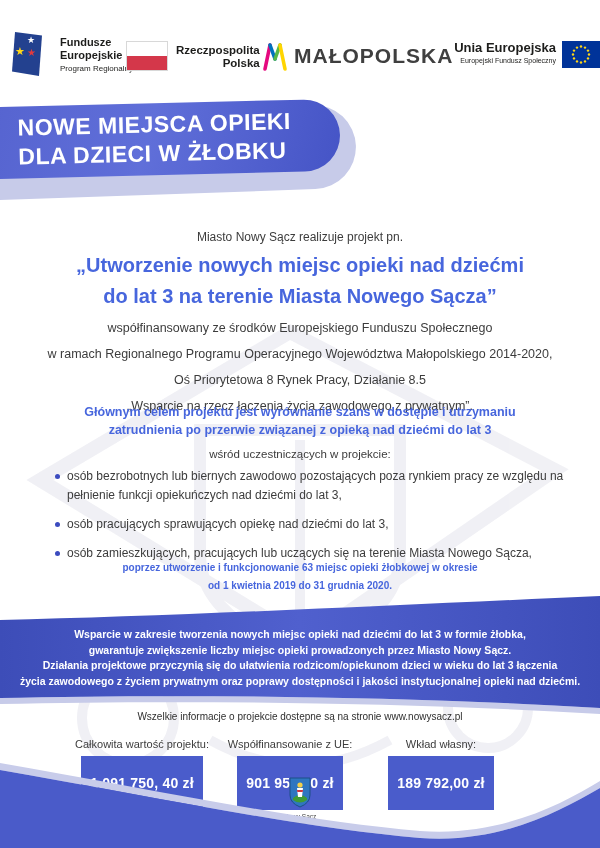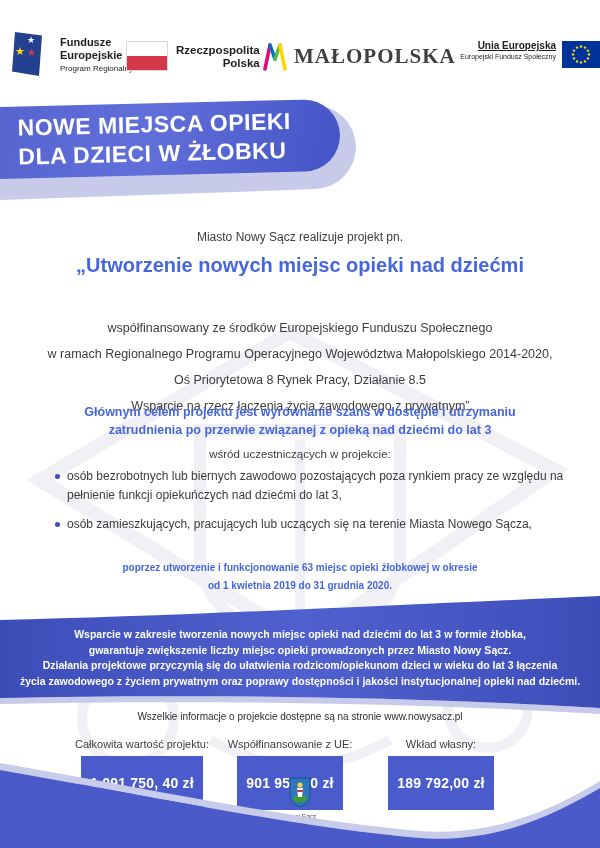--- a/index.html
+++ b/index.html
@@ -18,25 +18,25 @@
            clip-path:polygon(10% 0,100% 8%,90% 100%,0 90%);}
   .fe-flag .st{position:absolute;line-height:1;}
   .fe-text{margin-left:18px;padding-top:4px;text-align:left;}
   .fe-title{font-size:11px;font-weight:bold;color:#1d1d1b;line-height:13px;}
   .fe-sub{font-size:8px;color:#1d1d1b;margin-top:2px;}
   .pl-flag{position:absolute;left:126px;top:41px;width:40px;height:28px;border:1px solid #d8d8d8;}
   .pl-flag .w{height:50%;background:#ffffff;}
   .pl-flag .r{height:50%;background:#d4374a;}
   .pl-text{position:absolute;left:176px;top:44px;text-align:right;font-size:11.5px;
            font-weight:bold;color:#1d1d1b;line-height:13px;}
-  .mal{position:absolute;left:262px;top:40px;display:flex;align-items:center;font-family:Liberation Serif, serif;}
+  .mal{position:absolute;left:262px;top:40px;display:flex;align-items:center;}
   .mal-name{margin-left:6px;font-size:21px;letter-spacing:1px;color:#3f3f3f;font-weight:600;}
   .ue{position:absolute;left:448px;top:40px;display:flex;align-items:flex-start;}
   .ue-text{width:108px;text-align:right;}
-  .ue-title{font-size:10px;font-weight:bold;color:#1d1d1b;text-decoration:underline;}
+  .ue-title{font-size:13px;font-weight:bold;color:#1d1d1b;}
   .ue-sub{font-size:7px;color:#1d1d1b;margin-top:2px;}
   .ue-flag{margin-left:6px;margin-top:1px;}
 
   
   .banner{position:absolute;top:98px;left:0;width:390px;height:104px;}
   .banner-shadow{position:absolute;left:-10px;top:12px;width:366px;height:84px;
                  background:#c7cbe9;border-radius:0 46px 46px 0;transform:rotate(-2deg);}
   .banner-pill{position:absolute;left:-8px;top:5px;width:348px;height:72px;
                background:linear-gradient(105deg,#5664d0 0%,#606fd9 45%,#4554c6 100%);
                border-radius:0 38px 38px 0;transform:rotate(-1.4deg);
@@ -157,38 +157,40 @@
     <div class="banner-shadow"></div>
     <div class="banner-pill">
       <div class="banner-line">NOWE MIEJSCA OPIEKI</div>
       <div class="banner-line">DLA DZIECI W ŻŁOBKU</div>
     </div>
   </div>
 
   <div class="abs lead nowrap">Miasto Nowy Sącz realizuje projekt pn.</div>
   <div class="abs title">
     <div class="nowrap">„Utworzenie nowych miejsc opieki nad dziećmi</div>
+    <div class="nowrap">do lat 3 na terenie Miasta Nowego Sącza”</div>
   </div>
 
   <div class="abs details">
     <div class="nowrap">współfinansowany ze środków Europejskiego Funduszu Społecznego</div>
     <div class="nowrap">w ramach Regionalnego Programu Operacyjnego Województwa Małopolskiego 2014-2020,</div>
     <div class="nowrap">Oś Priorytetowa 8 Rynek Pracy, Działanie 8.5</div>
     <div class="nowrap">„Wsparcie na rzecz łączenia życia zawodowego z prywatnym”.</div>
   </div>
 
   <div class="abs goal">
     <div class="nowrap">Głównym celem projektu jest wyrównanie szans w dostępie i utrzymaniu</div>
     <div class="nowrap">zatrudnienia po przerwie związanej z opieką nad dziećmi do lat 3</div>
   </div>
 
   <div class="abs p-intro nowrap">wśród uczestniczących w projekcie:</div>
 
   <div class="bullets">
     <div class="bullet-item">osób bezrobotnych lub biernych zawodowo pozostających poza rynkiem pracy ze względu na pełnienie funkcji opiekuńczych nad dziećmi do lat 3,</div>
+    <div class="bullet-item">osób pracujących sprawujących opiekę nad dziećmi do lat 3,</div>
     <div class="bullet-item">osób zamieszkujących, pracujących lub uczących się na terenie Miasta Nowego Sącza,</div>
   </div>
 
   <div class="abs period">
     <div class="nowrap">poprzez utworzenie i funkcjonowanie 63 miejsc opieki żłobkowej w okresie</div>
     <div class="nowrap">od 1 kwietnia 2019 do 31 grudnia 2020.</div>
   </div>
 
   <svg class="band-svg" width="600" height="126" viewBox="0 0 600 126">
     <defs>

